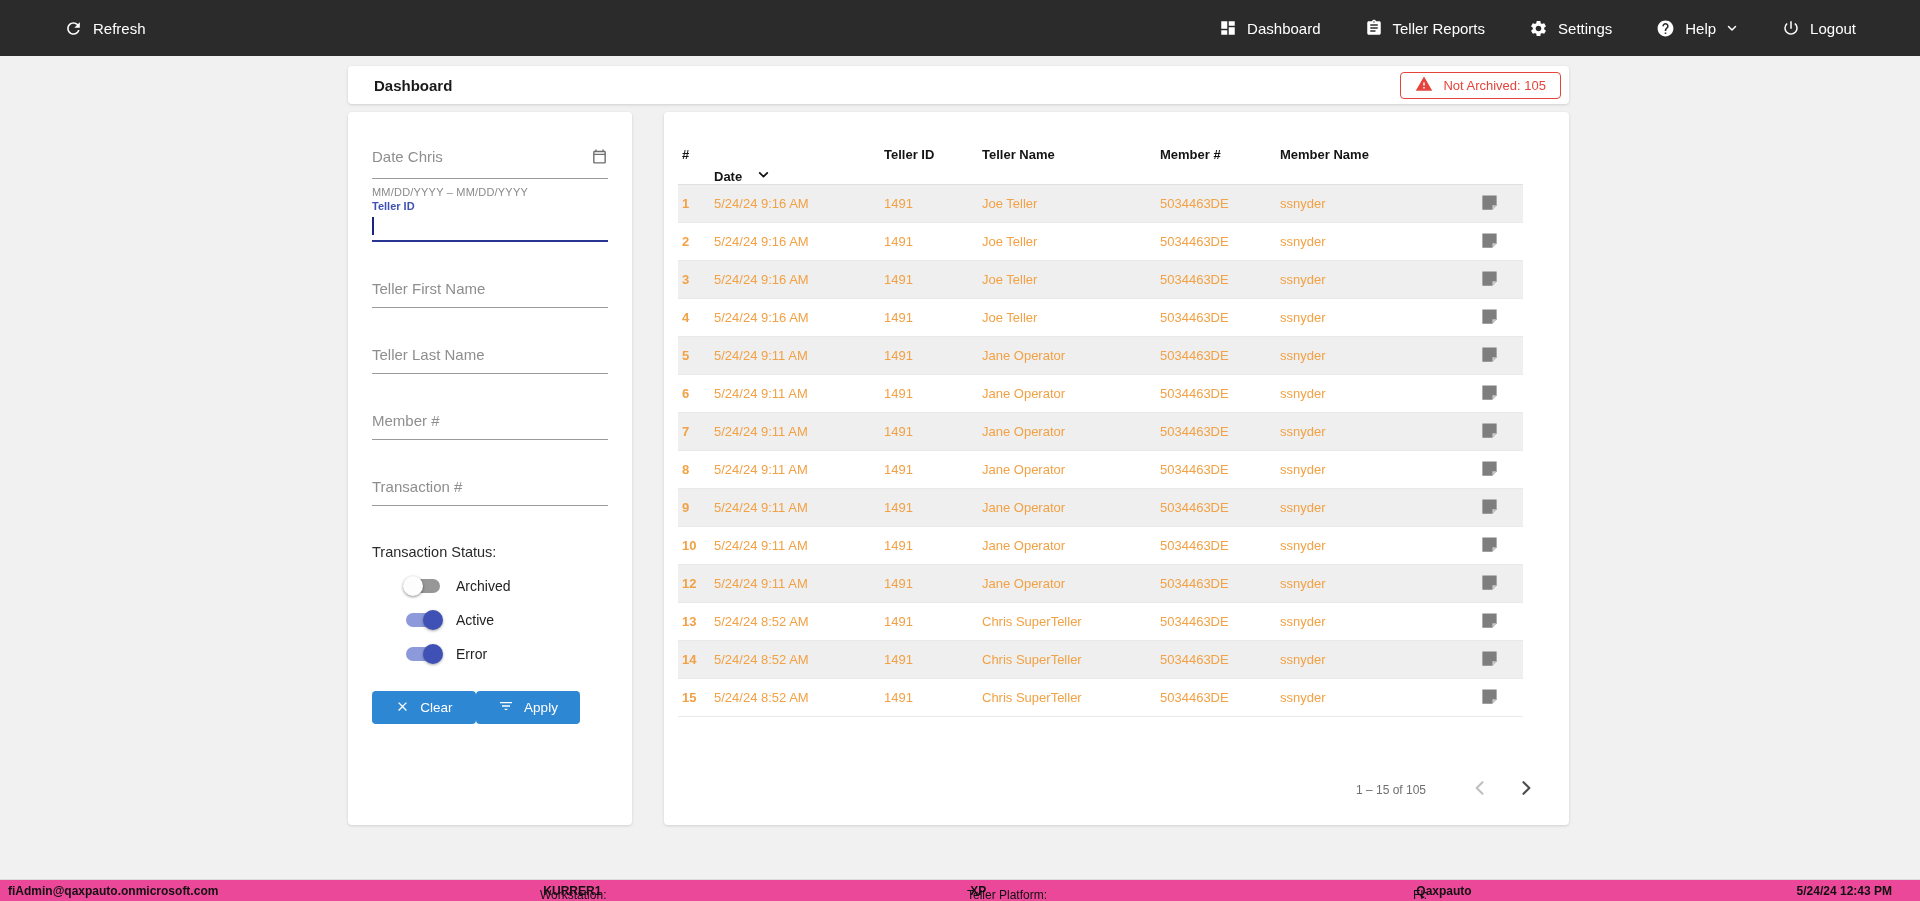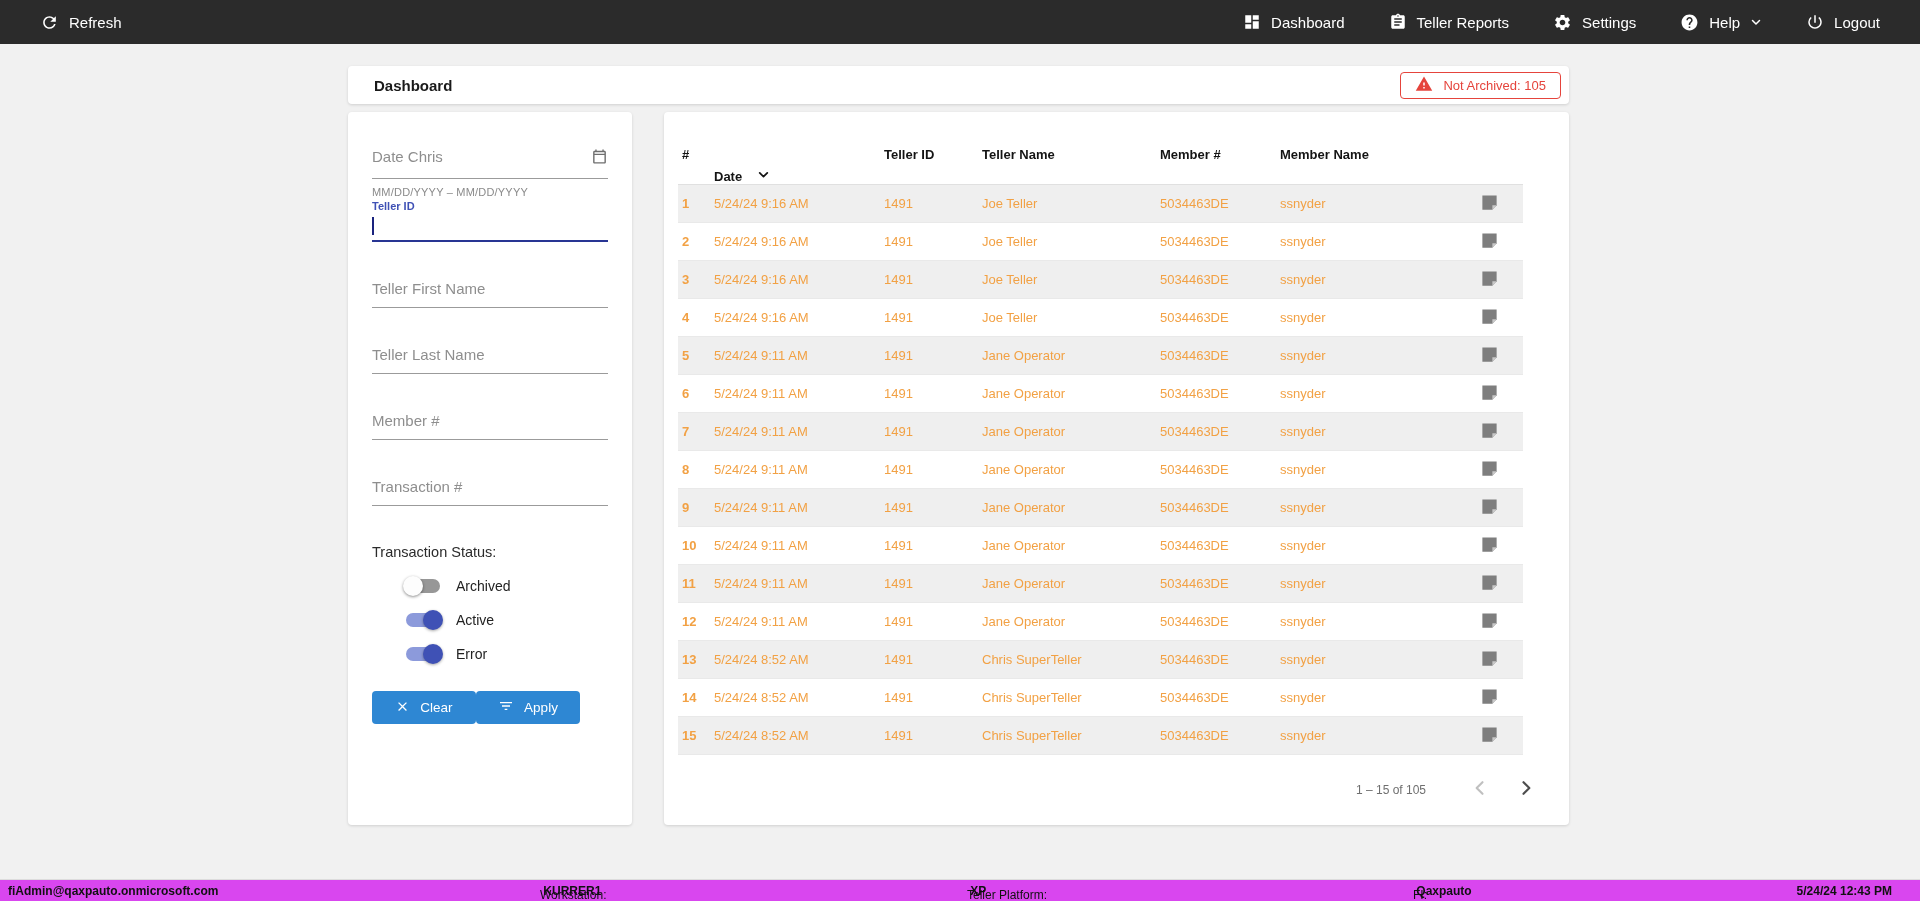--- a/index.html
+++ b/index.html
@@ -7,22 +7,22 @@
     --accent-blue:#2e87d3;
     --toggle-on:#3f51b5;
     --row-orange:#f2a144;
     --alert-red:#e5443c;
   }
   *{margin:0;padding:0;box-sizing:border-box;}
   html,body{width:1920px;height:901px;overflow:hidden;}
   body{background:#f1f1f1;font-family:"Liberation Sans",sans-serif;position:relative;}
 
   
-  .topnav{height:44px;background:var(--topnav-bg);color:#fff;display:flex;align-items:center;
-          justify-content:space-between;padding:0 40px;}
+  .topnav{height:56px;background:var(--topnav-bg);color:#fff;display:flex;align-items:center;
+          justify-content:space-between;padding:0 64px;}
   .nav-left,.nav-right{display:flex;align-items:center;}
   .nav-right{gap:44px;}
   .nav-item{display:flex;align-items:center;gap:10px;font-size:15px;cursor:pointer;white-space:nowrap;}
   .nav-item svg{display:block;}
 
   
   .content{position:absolute;left:348px;top:44px;width:1221px;}
   .card{background:#fff;border-radius:4px;box-shadow:0 1px 3px rgba(0,0,0,.14);}
 
   .page-header{margin-top:22px;height:38px;display:flex;align-items:center;
@@ -66,21 +66,21 @@
   tbody tr{border-bottom:1px solid #e9e9e9;}
   tbody tr:nth-child(odd){background:#efefef;}
   td.num{font-weight:bold;}
   td.note-cell{padding-left:30px;}
   .note-icon{display:inline-block;width:19px;height:19px;cursor:pointer;}
   .pagination{position:absolute;bottom:24px;right:33px;display:flex;align-items:center;color:#6f6f6f;font-size:12px;}
   .pager-prev{margin-left:44px;cursor:default;}
   .pager-next{margin-left:26px;cursor:pointer;}
 
   
-  .footer{position:absolute;left:0;bottom:0;width:100%;height:22px;background:#d946ef;
+  .footer{position:absolute;left:0;bottom:0;width:100%;height:22px;background:#ec4899;
           border-top:1px solid #dcdcdc;font-size:12px;color:#111;}
   .footer span{position:absolute;top:4px;white-space:nowrap;}
   .f-email{left:8px;font-weight:bold;}
   .f-workstation{left:540px;}
   .f-platform{left:967px;}
   .f-fi{left:1413px;}
   .f-datetime{right:28px;font-weight:bold;}
   .footer b{font-weight:bold;}
 </style>
 </head>
@@ -422,36 +422,20 @@
     <td class="note-cell">
       <span class="note-icon">
         <svg width="19" height="19" viewBox="0 0 24 24">
                     <path fill="#7e7e7e" d="M3 3h18v12.6L15.6 21H3z"></path>
                     <path fill="#c9c9c9" d="M15.6 21v-5.4H21z"></path>
                   </svg>
       </span>
     </td>
   </tr>
             <tr>
-    <td class="num">11</td>
-    <td>5/24/24 9:11 AM</td>
-    <td>1491</td>
-    <td>Jane Operator</td>
-    <td>5034463DE</td>
-    <td>ssnyder</td>
-    <td class="note-cell">
-      <span class="note-icon">
-        <svg width="19" height="19" viewBox="0 0 24 24">
-                    <path fill="#7e7e7e" d="M3 3h18v12.6L15.6 21H3z"></path>
-                    <path fill="#c9c9c9" d="M15.6 21v-5.4H21z"></path>
-                  </svg>
-      </span>
-    </td>
-  </tr>
-            <tr>
     <td class="num">12</td>
     <td>5/24/24 9:11 AM</td>
     <td>1491</td>
     <td>Jane Operator</td>
     <td>5034463DE</td>
     <td>ssnyder</td>
     <td class="note-cell">
       <span class="note-icon">
         <svg width="19" height="19" viewBox="0 0 24 24">
                     <path fill="#7e7e7e" d="M3 3h18v12.6L15.6 21H3z"></path>

